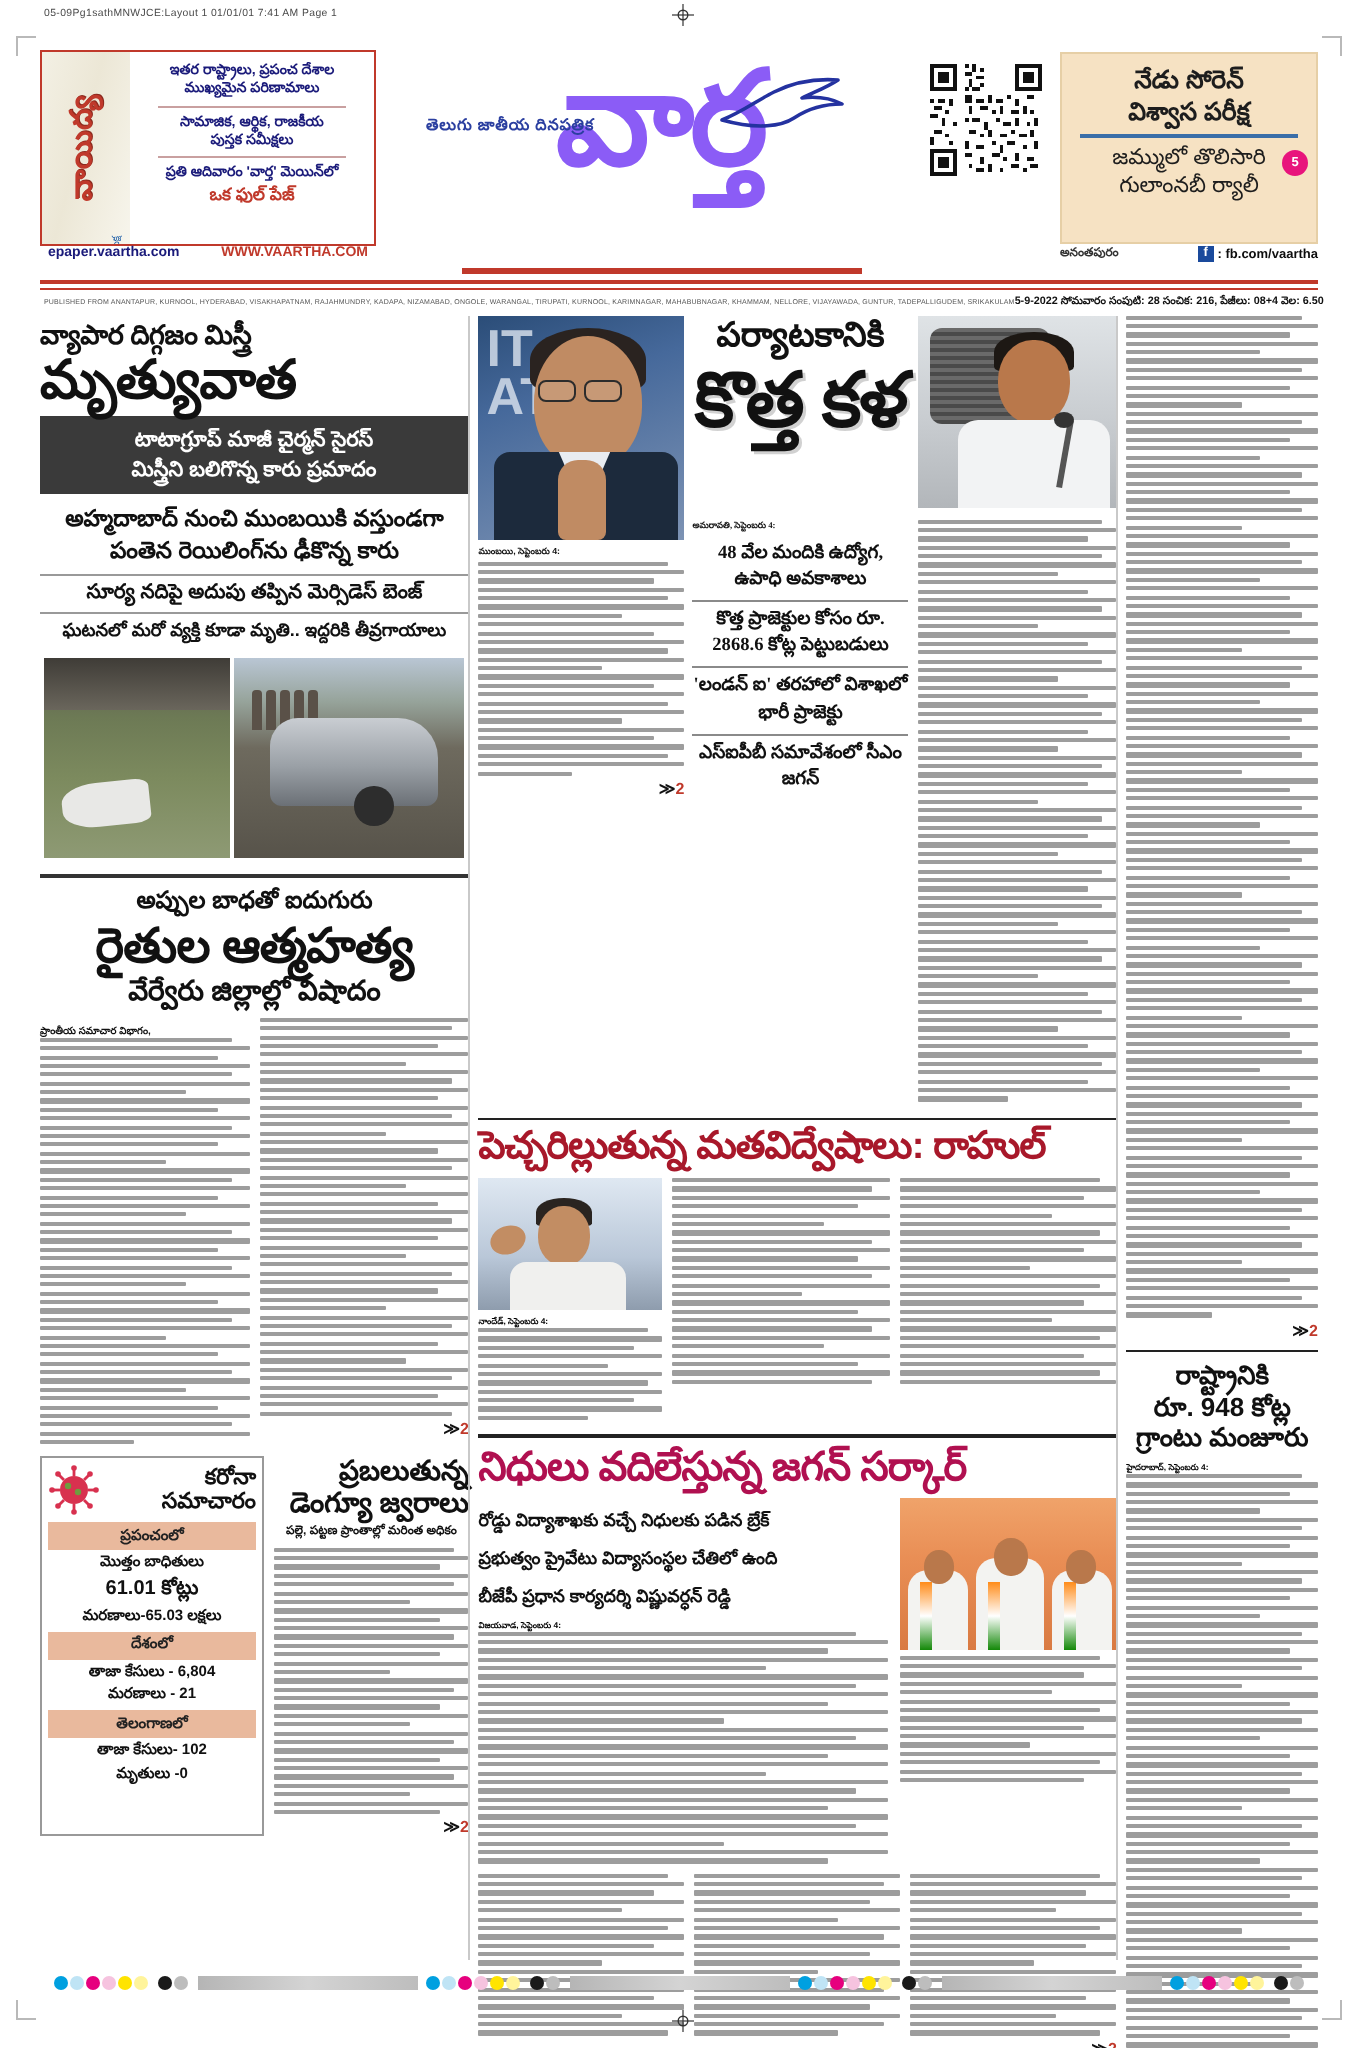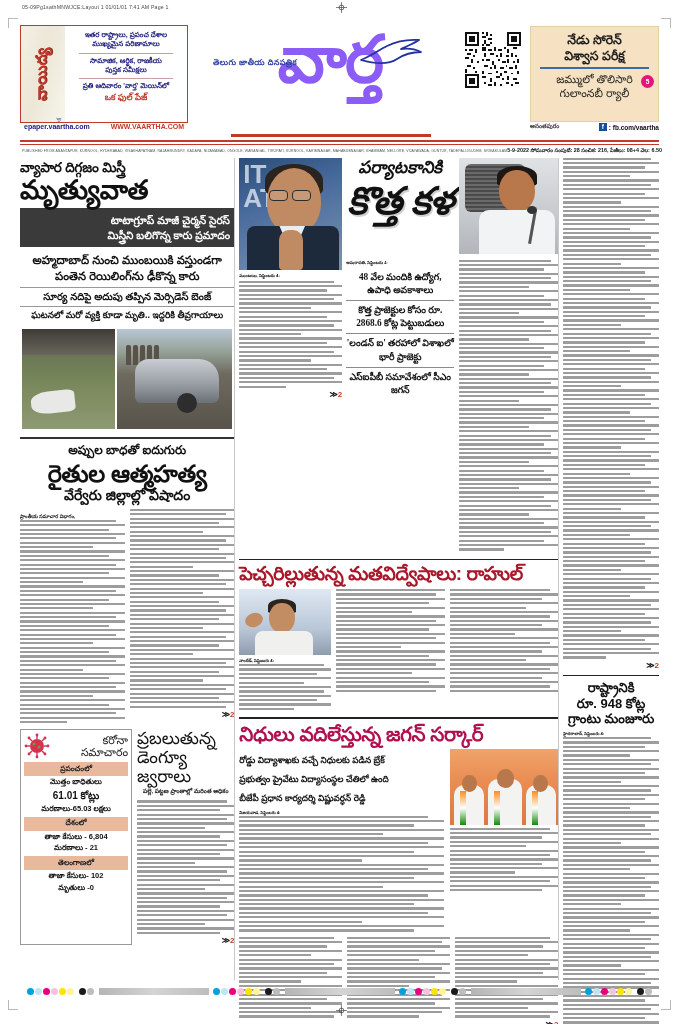--- a/index.html
+++ b/index.html
@@ -185,21 +185,21 @@
   .shirt-v {
     position: absolute; left: 40px; top: 68px; width: 26px; height: 30px;
     background: #e9ecf1; clip-path: polygon(50% 100%, 0 0, 100% 0);
   }
   .hands {
     position: absolute; left: 40px; top: 72px; width: 24px; height: 40px;
     background: #c08b63; border-radius: 10px 10px 4px 4px;
   }
 
   .lead-subbar {
-    background: #3a3a3a; color: #fff; text-align: right;
+    background: #3a3a3a; color: #fff; text-align: center;
     padding: 5px 4px; margin-top: 4px; width: 214px;
   }
   .lead-subbar div { font-size: 10.5px; font-weight: bold; line-height: 1.35; }
 
   .lead-decks { text-align: center; margin-top: 5px; }
   .deck-1 { font-size: 11.5px; font-weight: bold; color: #111; line-height: 1.4; }
   .deck-2 {
     font-size: 10px; font-weight: bold; color: #111; line-height: 1.4;
     border-top: .7px solid #999; border-bottom: .7px solid #999;
     padding: 2px 0; margin-top: 3px;
@@ -285,31 +285,31 @@
   .byline { font-size: 5px; font-weight: bold; color: #111; margin-top: 4px; }
   .twocol { display: flex; gap: 5px; margin-top: 2px; }
   .twocol > div { flex: 1; }
 
   
   .corona-box {
     border: .8px solid #999; width: 112px; padding: 3px 3px 5px 3px;
   }
   .corona-top { display: flex; align-items: center; gap: 3px; }
   .corona-virus { width: 26px; height: 26px; position: relative; }
-  .corona-title { font-size: 11px; font-weight: normal; color: #111; line-height: 1.15; text-align: right; flex:1;}
+  .corona-title { font-size: 11px; font-weight: bold; color: #111; line-height: 1.15; text-align: right; flex:1;}
   .corona-band {
     background: #e9b99d; text-align: center; font-size: 7.5px; font-weight: bold;
     color: #222; padding: 1.5px 0; margin-top: 3px;
   }
   .corona-val { text-align: center; font-size: 7.5px; font-weight: bold; color: #111; line-height: 1.5; }
   .corona-val.big { font-size: 10px; }
 
   
   .dengue-head {
-    font-size: 17px; font-weight: normal; color: #111; text-align: left; line-height: 1.12;
+    font-size: 14px; font-weight: bold; color: #111; text-align: right; line-height: 1.12;
   }
   .dengue-sub { font-size: 6px; font-weight: bold; text-align: center; color: #111; margin-top: 2px;}
 
   
   .center-head-kicker { font-size: 17px; font-weight: bold; color: #111; text-align: center; }
   .center-head {
     font-size: 38px; font-weight: bold; color: #111; text-align: center;
     line-height: 1; letter-spacing: -1px; margin-top: 1px;
     text-shadow: 1.5px 1.5px 0 rgba(0,0,0,.18);
   }
@@ -838,21 +838,21 @@
               <div class="ln s92"></div>
               <div class="ln"></div>
             <div class="ln s45"></div>
           </div>
           <div class="jump">
             <span class="arrow">≫</span><span>2</span>
           </div>
         </div>
 
         <div style="margin-left:107px; position:relative; height:100px;">
-          <div style="width:108px;font-style:italic;">
+          <div style="width:108px;">
             <div class="center-head-kicker">పర్యాటకానికి</div>
             <div class="center-head">కొత్త కళ</div>
           </div>
           <div class="cm-photo">
             <div class="cm-chair"></div>
             <div class="cm-hair"></div>
             <div class="cm-face"></div>
             <div class="cm-shirt"></div>
             <div class="cm-mic"></div>
             <div class="cm-mic-h"></div>

